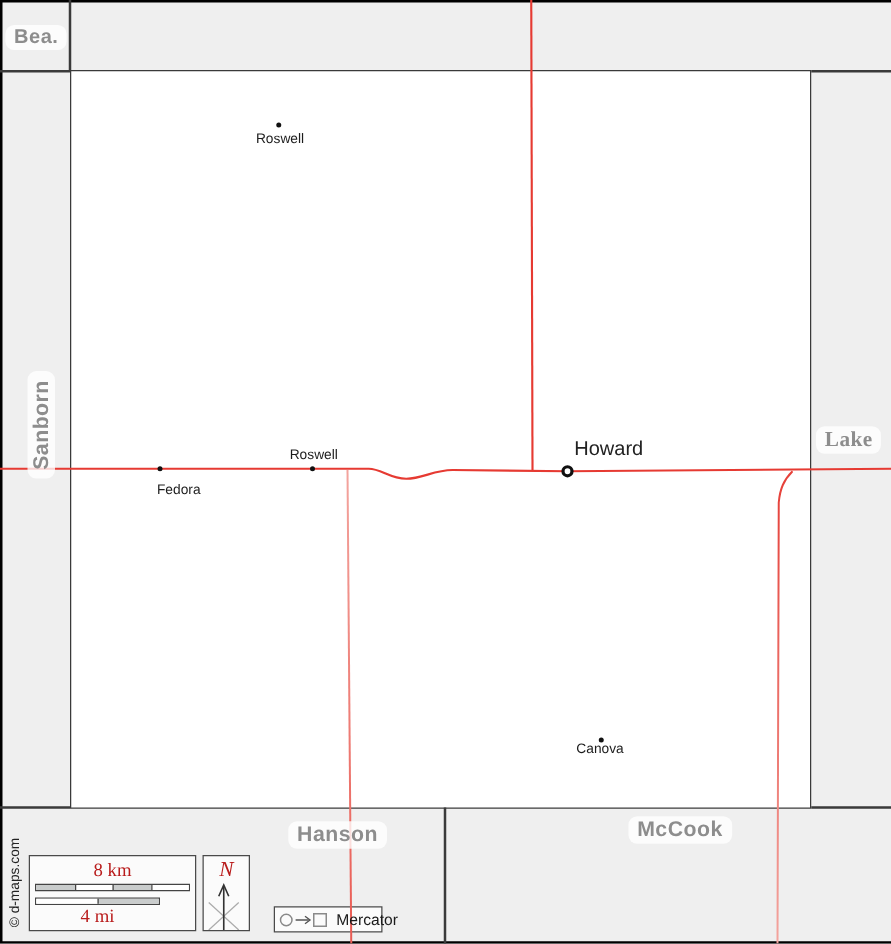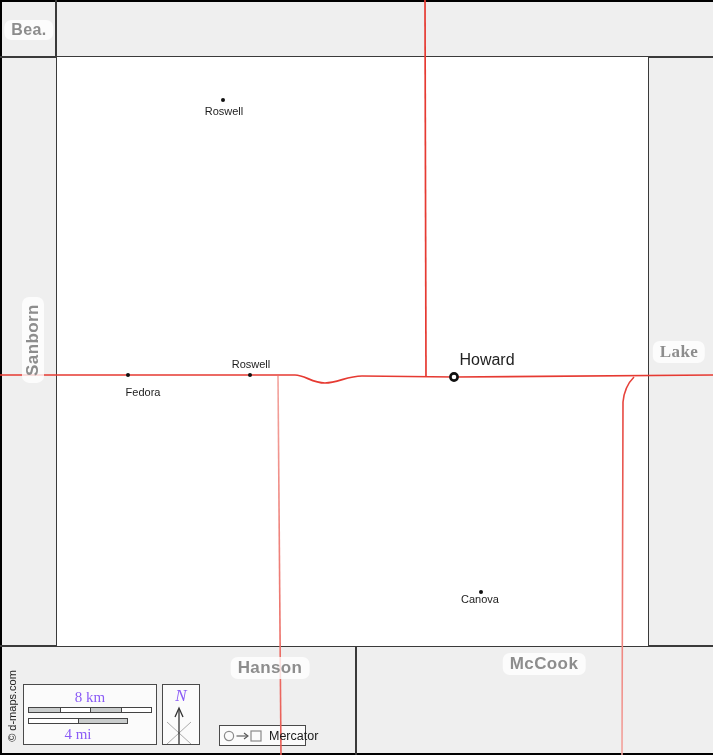--- a/index.html
+++ b/index.html
@@ -35,21 +35,21 @@
   .credit{
     position:absolute;z-index:5;font-size:11px;color:#222;white-space:nowrap;
     transform:translate(-50%,-50%) rotate(-90deg);
   }
   
   .lg-box{
     position:absolute;box-sizing:border-box;background:#fbfbfb;
     border:1px solid #4a4a4a;z-index:3;
   }
   .lg-text{position:absolute;z-index:5;white-space:nowrap;}
-  .serif{font-family:"Liberation Serif",serif;color:#8b5cf6;}
+  .serif{font-family:"Liberation Serif",serif;color:#b91c1c;}
   .scale-text{font-size:15px;transform:translate(-50%,-50%);}
   .north-n{font-size:17px;font-style:italic;transform:translate(-50%,-50%);}
   .bar{position:absolute;z-index:5;display:flex;box-sizing:border-box;border:1px solid #444;}
   .bar .seg{height:100%;box-sizing:border-box;}
   .bar .seg + .seg{border-left:1px solid #444;}
   .proj-row{position:absolute;z-index:5;display:flex;align-items:center;gap:4px;}
   .proj-label{font-size:12.5px;color:#1a1a1a;}
 </style>
 </head>
 <body>

